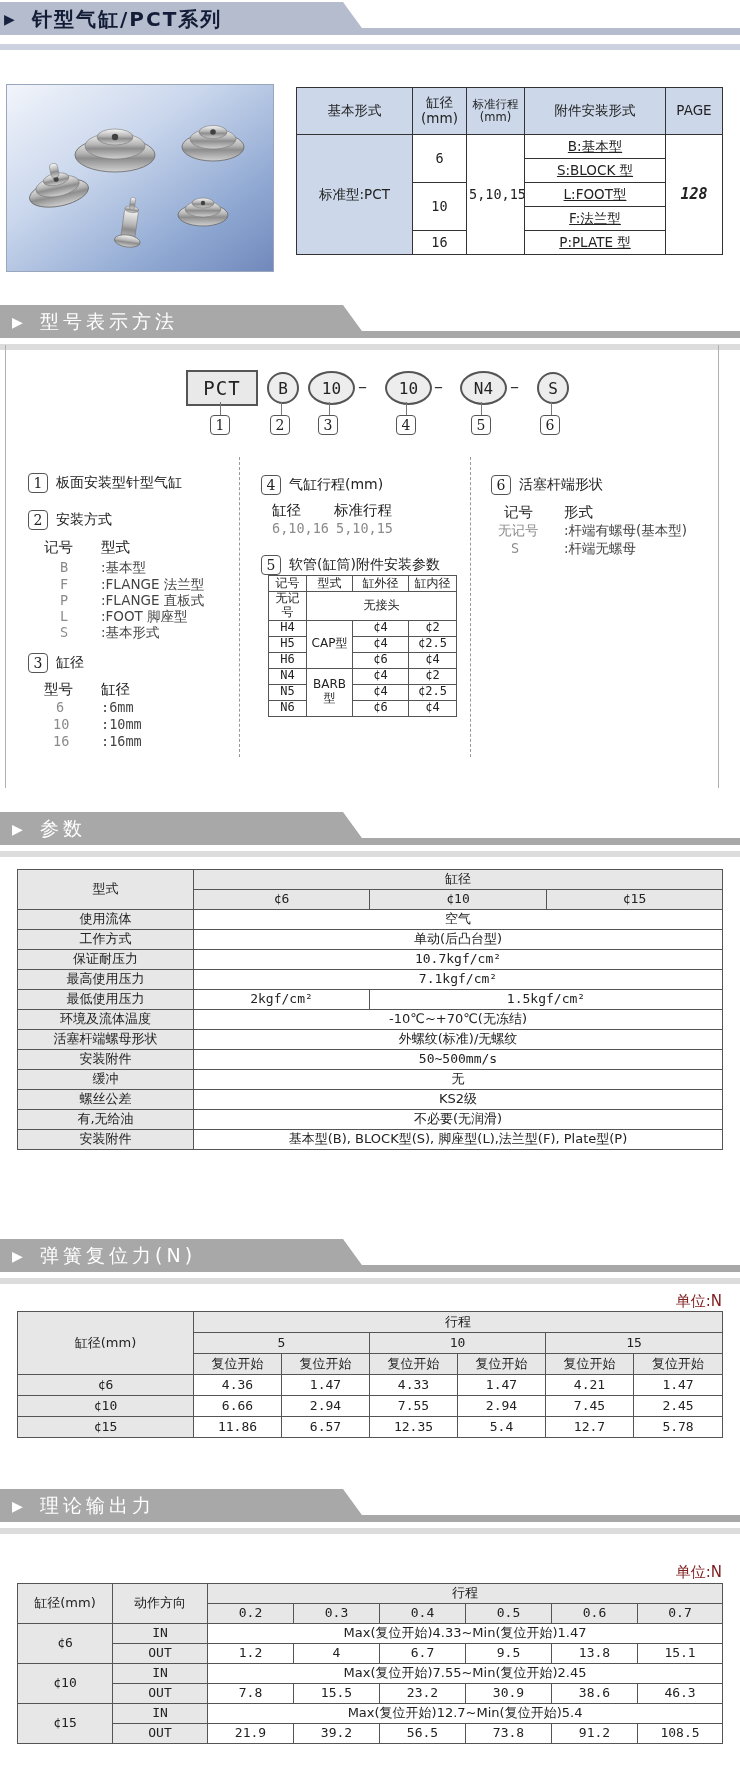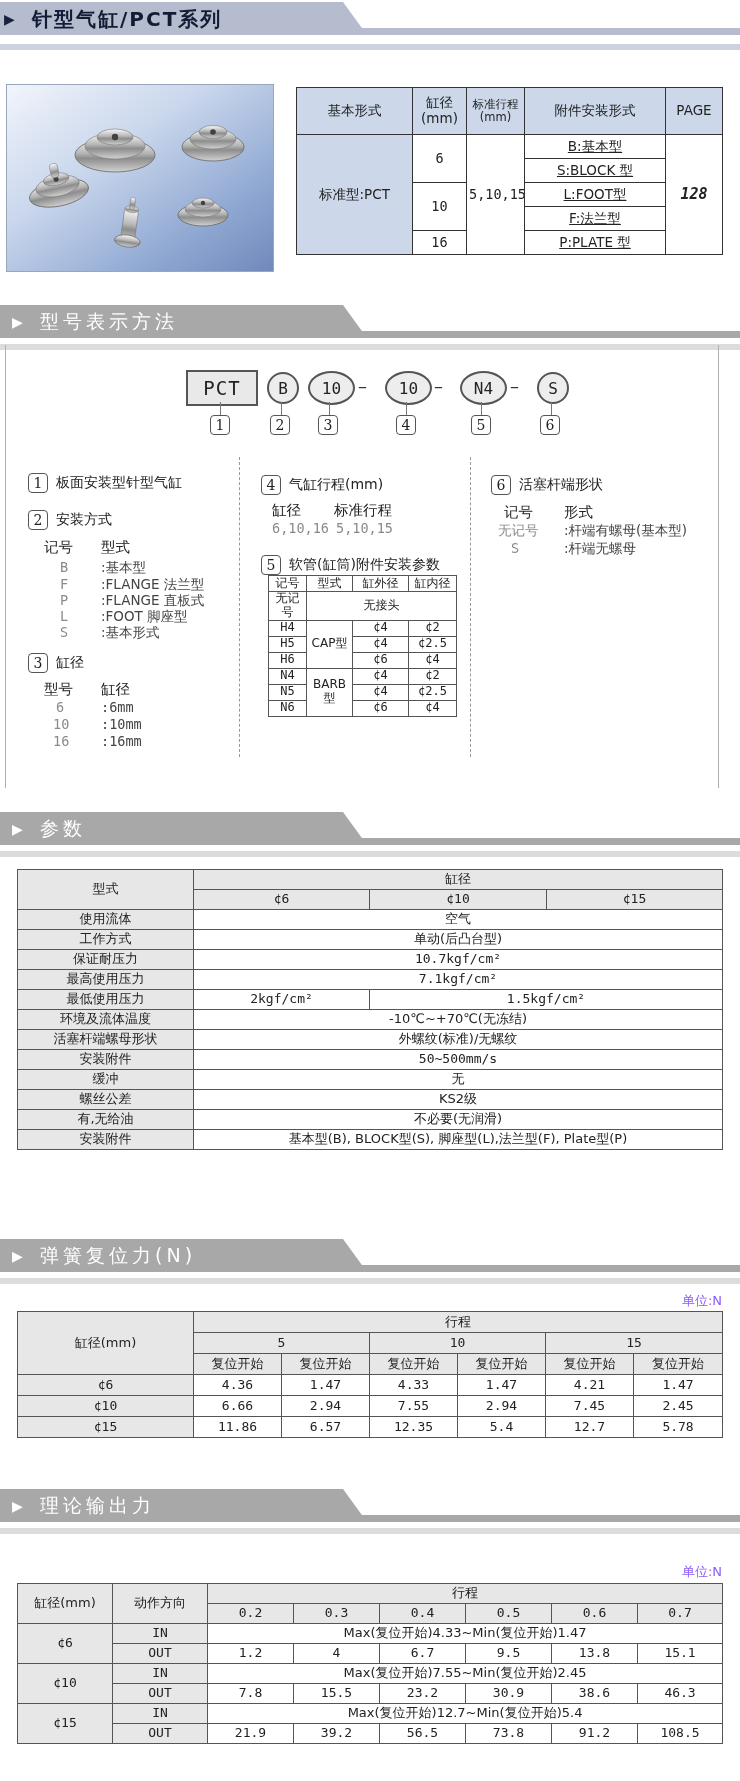--- a/index.html
+++ b/index.html
@@ -59,21 +59,21 @@
            font-family:"DejaVu Serif", serif; background:#fff; box-sizing:border-box; flex:0 0 auto; }
   .it { position:absolute; display:flex; align-items:center; gap:8px;
         font-size:14px; white-space:nowrap; color:#222; }
   .t  { position:absolute; white-space:nowrap; }
   .h2x { font-size:14.5px; color:#222; }
   .codeg { font-size:13.5px; color:#8a8a8a; }
   .descg { font-size:13.5px; color:#444; }
   .mtab { border:1.5px solid #444; }
   .mtab td { font-size:12px; height:15px; padding:0 1px; }
 
-  .unit { position:absolute; right:18px; font-size:13px; color:#8b5cf6; }
+  .unit { position:absolute; right:18px; font-size:15px; color:#7f1d1d; }
   .footnote { position:absolute; left:16px; top:1751px; font-size:12.5px; color:#222; white-space:nowrap; }
   .photo { position:absolute; left:6px; top:84px; border:1px solid #9aa6bb; }
 </style>
 </head>
 <body>
 
 <div class="page">
 
   <div class="banner blue" style="top:2px">
     <div class="tab"></div>

